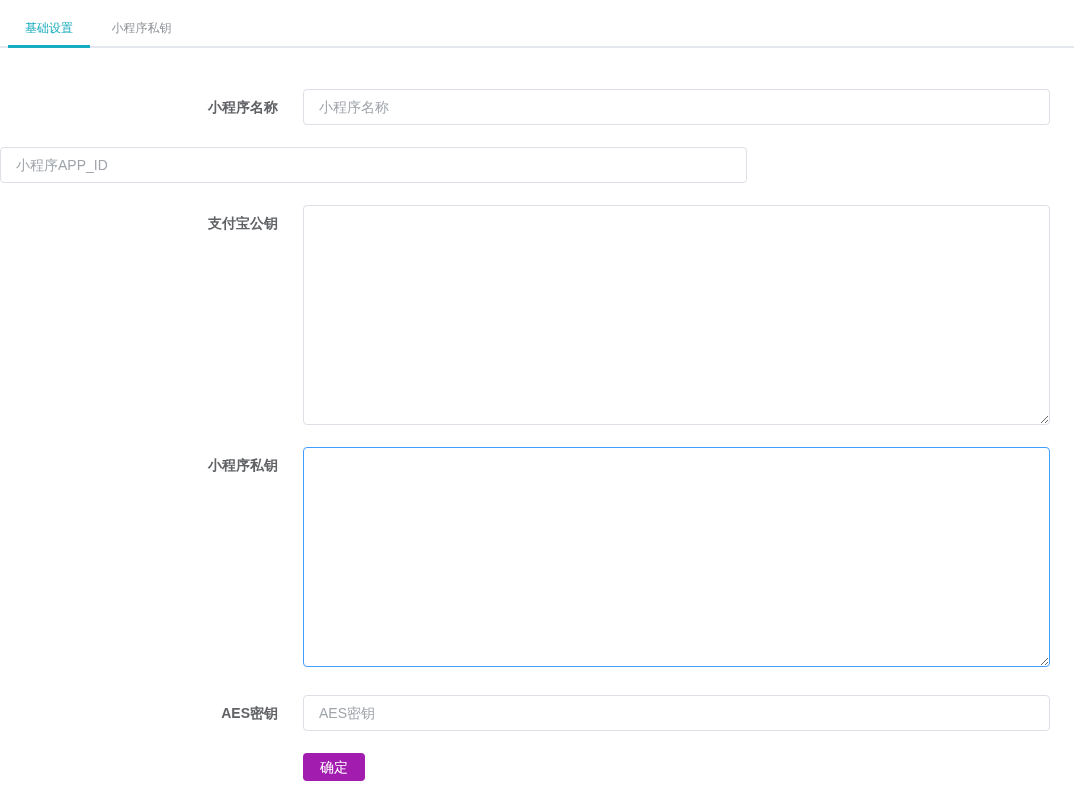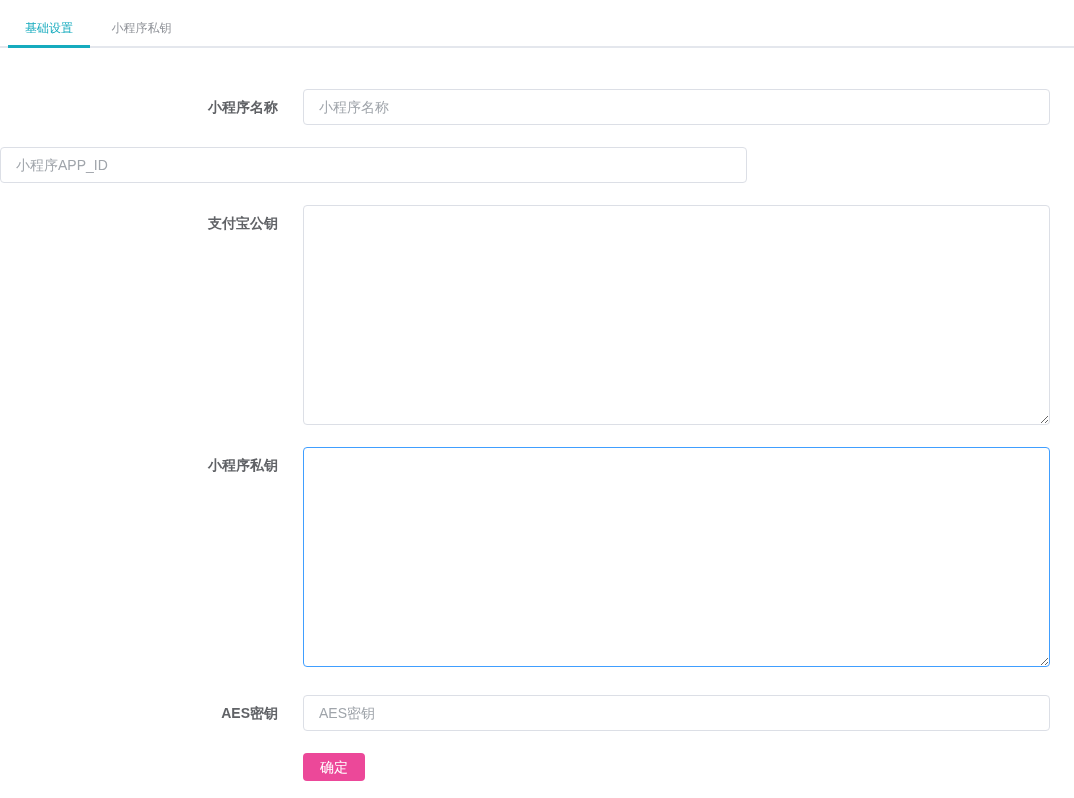--- a/index.html
+++ b/index.html
@@ -85,21 +85,21 @@
     font-family: inherit;
   }
   .text-area.focused { border-color: #409eff; }
   ::placeholder { color: #a0a5ab; opacity: 1; }
 
   .btn-row { margin-left: 303px; }
   .btn-confirm {
     display: inline-block;
     height: 28px;
     padding: 0 17px;
-    background: #ec4899;
+    background: #a21caf;
     color: #ffffff;
     font-size: 14px;
     line-height: 28px;
     border: none;
     border-radius: 4px;
     cursor: pointer;
     font-family: inherit;
   }
 </style>
 </head>

